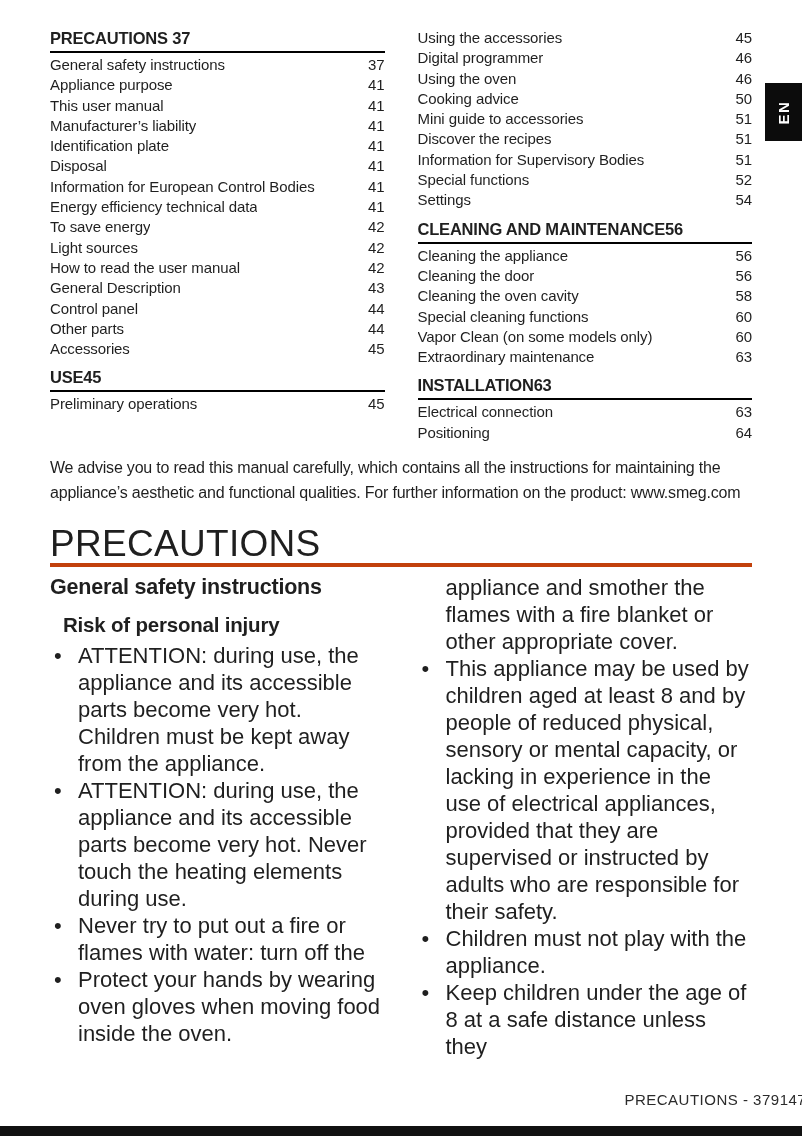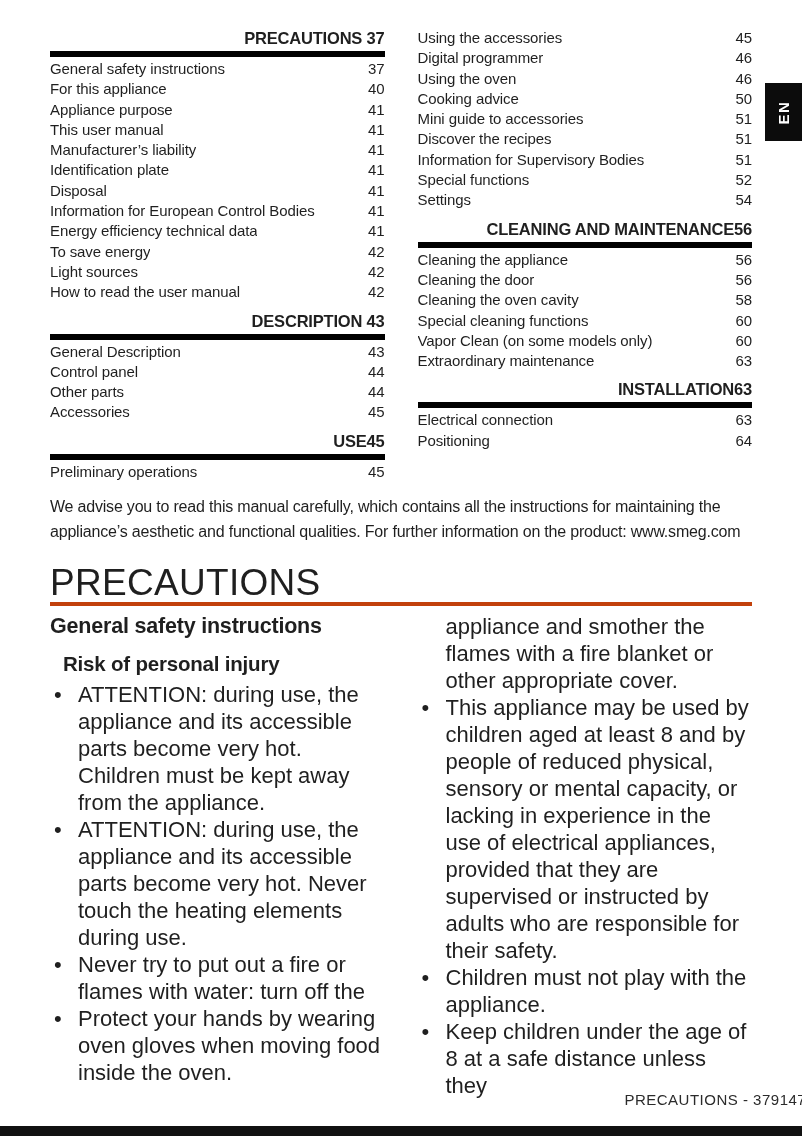--- a/index.html
+++ b/index.html
@@ -17,27 +17,27 @@
     left: 50px;
     top: 28px;
     width: 702px;
   }
 
   
   .toc { display: flex; gap: 33px; }
   .toc-col { flex: 1; min-width: 0; }
   .toc-header {
     display: flex;
-    justify-content: flex-end;
+    justify-content: flex-start;
     align-items: baseline;
     font-size: 16.5px;
     line-height: 21px;
     font-weight: 700;
     padding-bottom: 2px;
-    border-bottom: 6px solid #000000;
+    border-bottom: 2px solid #000000;
     margin-top: 8px;
     margin-bottom: 2px;
     letter-spacing: -0.2px;
   }
   .toc-col > .toc-header:first-child { margin-top: 0; }
   .toc-row {
     display: flex;
     justify-content: space-between;
     align-items: baseline;
     font-size: 15px;
@@ -147,24 +147,20 @@
       <div class="toc-col" id="toc-left">
           <div class="toc-header">
             <span>PRECAUTIONS 37</span>
             <span></span>
           </div>
           <div class="toc-row">
             <span class="toc-label">General safety instructions</span>
             <span class="toc-page">37</span>
           </div>
           <div class="toc-row">
-            <span class="toc-label">For this appliance</span>
-            <span class="toc-page">40</span>
-          </div>
-          <div class="toc-row">
             <span class="toc-label">Appliance purpose</span>
             <span class="toc-page">41</span>
           </div>
           <div class="toc-row">
             <span class="toc-label">This user manual</span>
             <span class="toc-page">41</span>
           </div>
           <div class="toc-row">
             <span class="toc-label">Manufacturer’s liability</span>
             <span class="toc-page">41</span>
@@ -189,24 +185,20 @@
             <span class="toc-label">To save energy</span>
             <span class="toc-page">42</span>
           </div>
           <div class="toc-row">
             <span class="toc-label">Light sources</span>
             <span class="toc-page">42</span>
           </div>
           <div class="toc-row">
             <span class="toc-label">How to read the user manual</span>
             <span class="toc-page">42</span>
-          </div>
-          <div class="toc-header">
-            <span>DESCRIPTION 43</span>
-            <span></span>
           </div>
           <div class="toc-row">
             <span class="toc-label">General Description</span>
             <span class="toc-page">43</span>
           </div>
           <div class="toc-row">
             <span class="toc-label">Control panel</span>
             <span class="toc-page">44</span>
           </div>
           <div class="toc-row">

